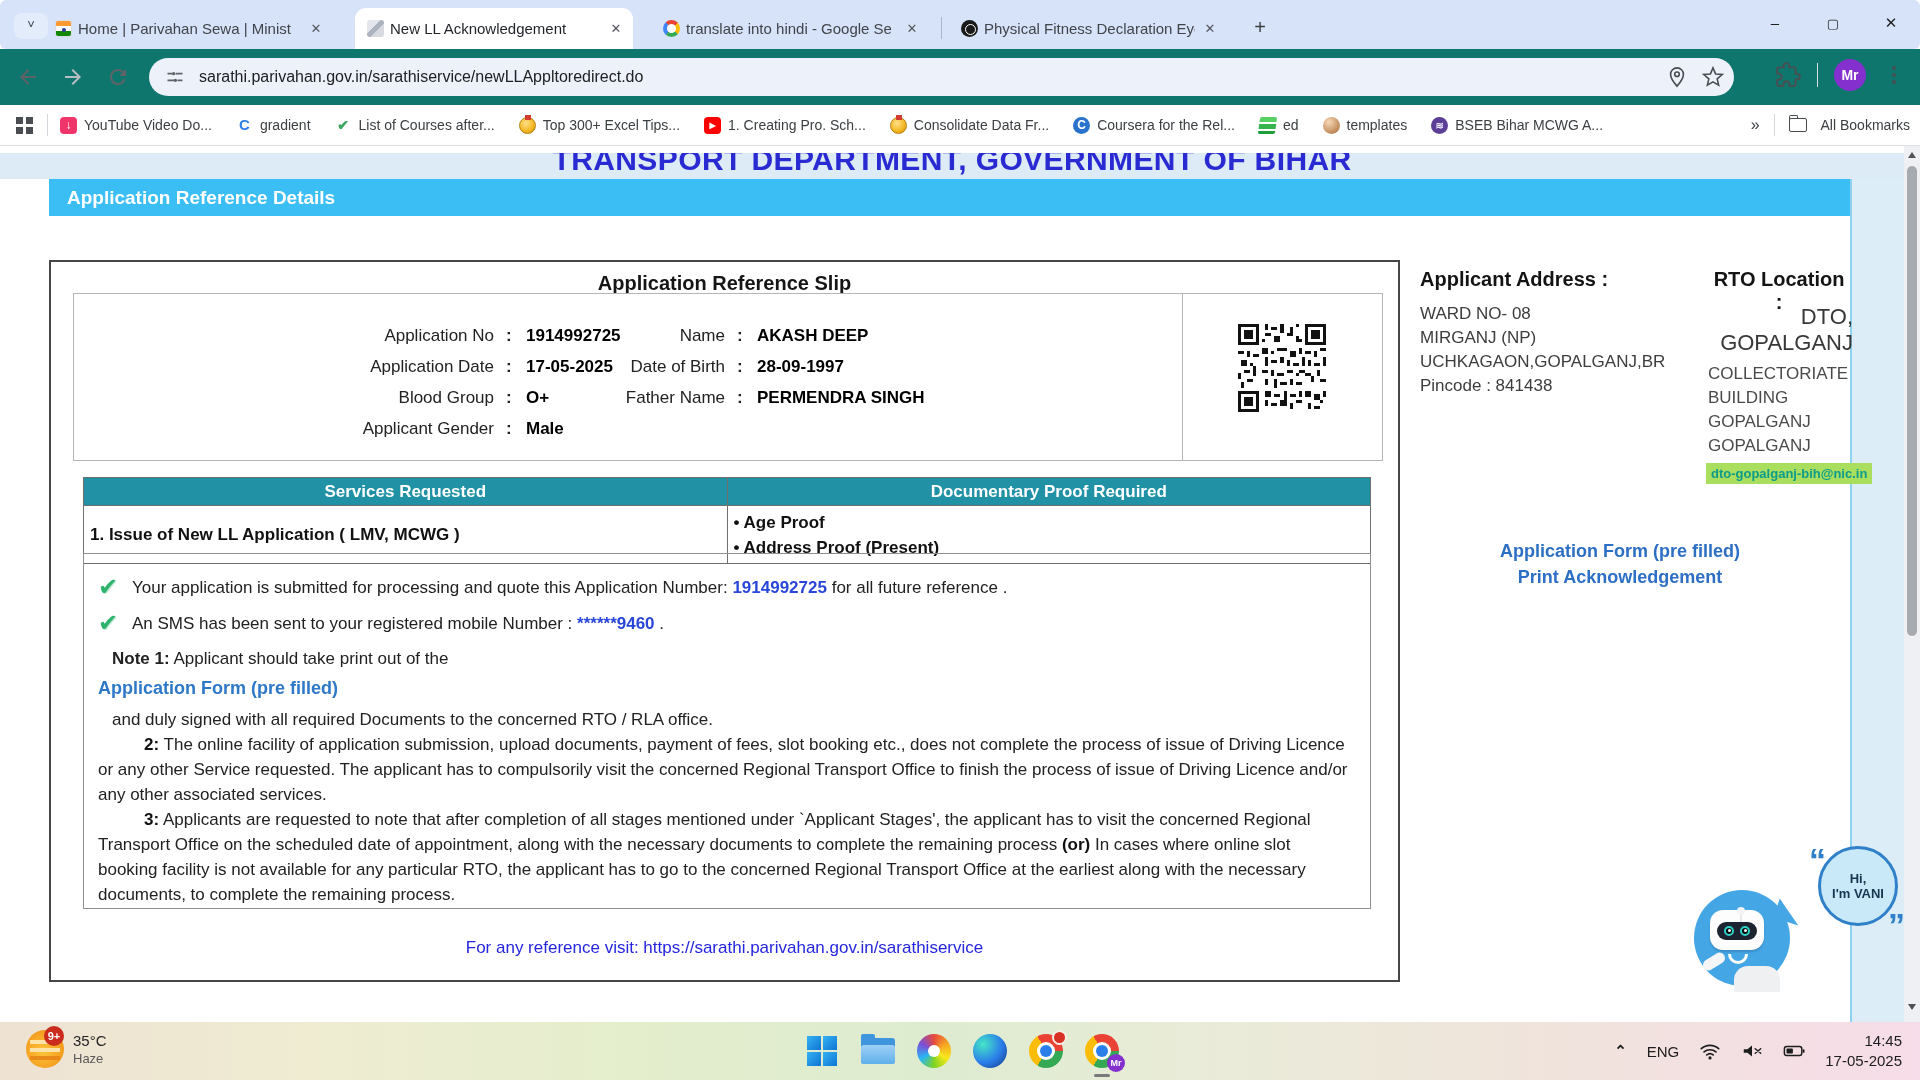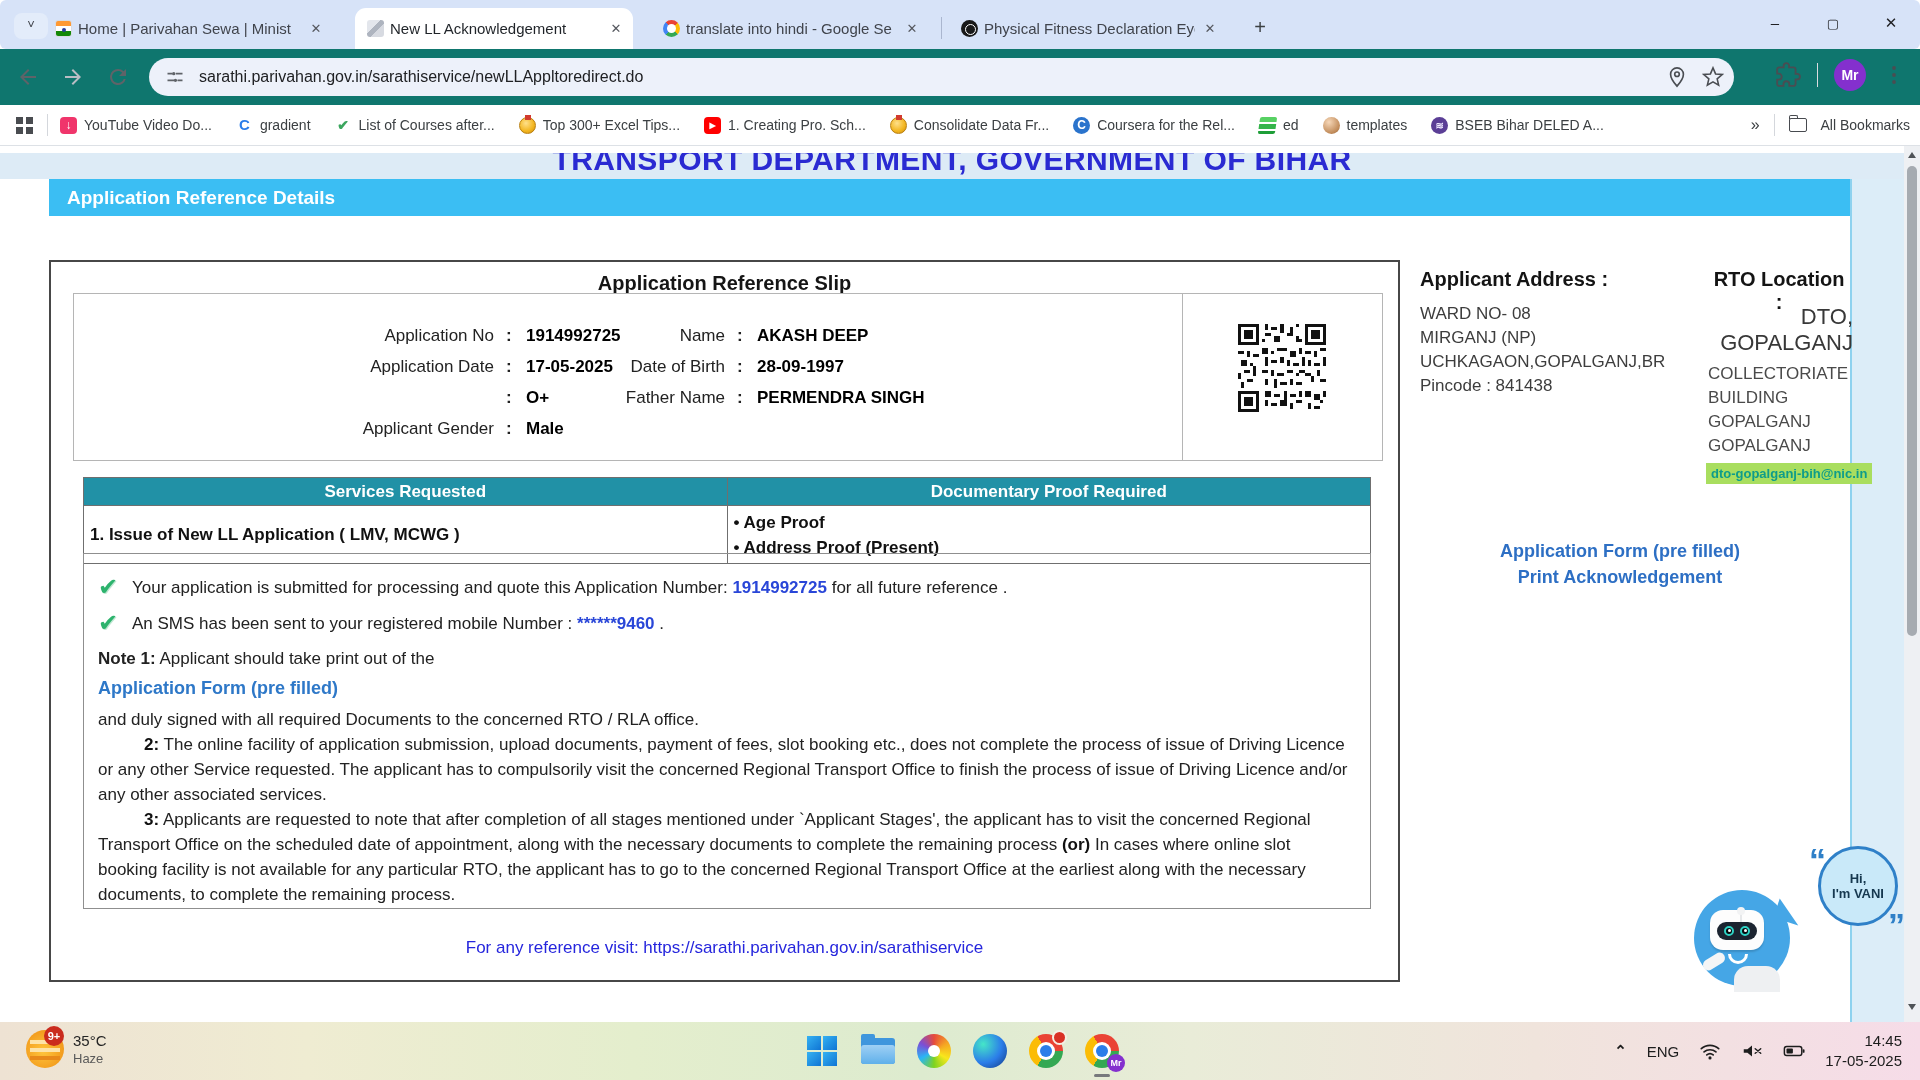--- a/index.html
+++ b/index.html
@@ -99,21 +99,21 @@
   .svc-table{position:absolute;left:32px;top:215px;width:1288px;border-collapse:collapse;}
   .svc-table th{background:#2191a6;color:#fff;font-size:17px;font-weight:bold;height:28px;border:1px solid #6f6f6f;}
   .svc-table td{border:1px solid #6f6f6f;font-size:17px;font-weight:bold;color:#111;height:58px;padding:2px 6px;vertical-align:middle;width:50%;}
   .svc-table td .proof{line-height:25px;}
 
   .notes{position:absolute;left:32px;top:291px;width:1288px;height:356px;border:1px solid #8f8f8f;padding:10px 18px 0 14px;font-size:17px;color:#222;}
   .chkrow{display:flex;align-items:flex-start;margin-top:12px;line-height:24px;}
   .chk{width:34px;flex:none;color:#2db36d;font-size:24px;line-height:22px;text-shadow:1px 1px 0 #bfe7d2;}
   .chk::after{content:"✔";}
   .blue-num{color:#2946d8;font-weight:bold;}
-  .note-line{margin-top:10px;line-height:25px;}
+  .note-line{margin-top:10px;line-height:25px;margin-left:14px;}
   .note-link{color:#2e78c8;font-weight:bold;font-size:18px;margin-top:4px;line-height:26px;}
   .para{line-height:25px;text-indent:46px;margin-top:0;}
   .para b{color:#111;}
   .slip-footer{position:absolute;left:0;bottom:22px;width:100%;text-align:center;font-size:17px;color:#2626dd;}
 
   
   .sidebar{position:absolute;left:1420px;top:220px;width:430px;height:802px;}
   .sb-h{font-size:20px;font-weight:bold;color:#141414;text-align:center;}
   .addr-h{position:absolute;left:0;top:48px;}
   .addr-lines{position:absolute;left:0;top:82px;font-size:17px;color:#3d3d3d;line-height:24px;}
@@ -306,21 +306,21 @@
   <div class="bm-item">
     <span class="bi bi-ed"></span>
     <span class="lbl">ed</span>
   </div>
   <div class="bm-item">
     <span class="bi bi-avatar"></span>
     <span class="lbl">templates</span>
   </div>
   <div class="bm-item">
     <span class="bi bi-bseb"></span>
-    <span class="lbl">BSEB Bihar DELED A...</span>
+    <span class="lbl">BSEB Bihar MCWG A...</span>
   </div>
 
   <div class="bm-right">
     <span class="bm-chevrons"></span>
     <span class="bm-sep" style="margin:0;"></span>
     <span class="bm-folder"></span>
     <span class="bm-all">All Bookmarks</span>
   </div>
 </div>
 
@@ -348,20 +348,21 @@
       </div>
       <div class="frow">
         <span class="l1">Application Date</span>
           <span class="c1">:</span>
         <span class="v1">17-05-2025</span>
         <span class="l2">Date of Birth</span>
           <span class="c2">:</span>
         <span class="v2">28-09-1997</span>
       </div>
       <div class="frow">
+        <span class="l1">Blood Group</span>
           <span class="c1">:</span>
         <span class="v1">O+</span>
         <span class="l2">Father Name</span>
           <span class="c2">:</span>
         <span class="v2">PERMENDRA SINGH</span>
       </div>
       <div class="frow">
         <span class="l1">Applicant Gender</span>
           <span class="c1">:</span>
         <span class="v1">Male</span>

